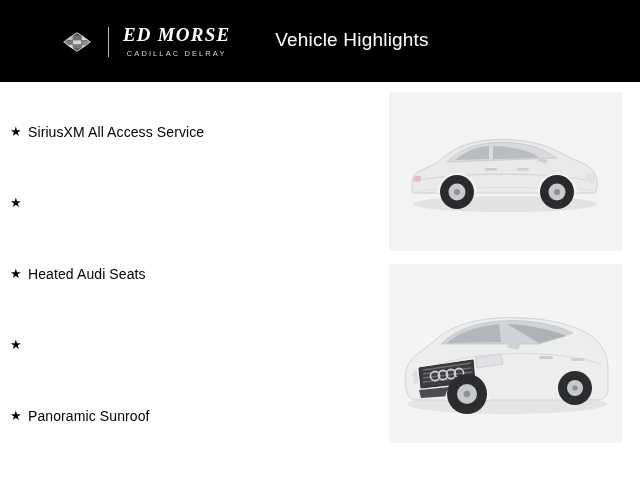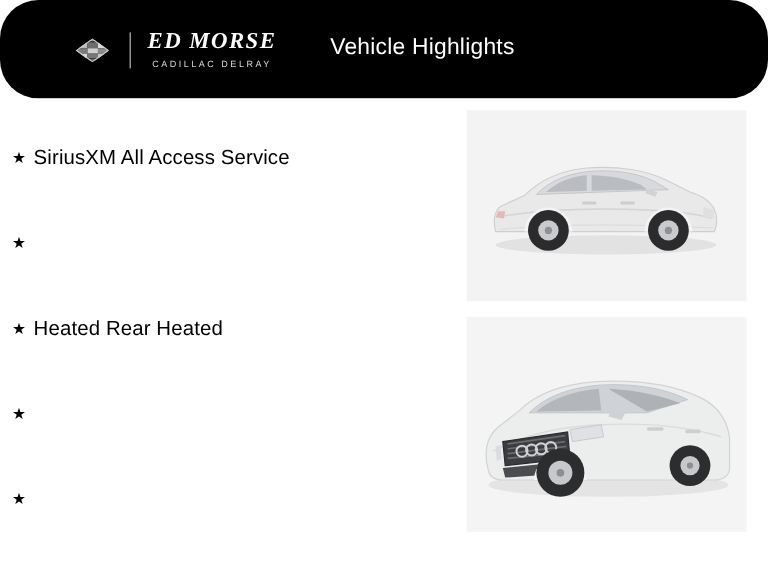--- a/index.html
+++ b/index.html
@@ -14,21 +14,20 @@
     font-family: "Liberation Sans", sans-serif;
   }
 
   
   .header {
     position: relative;
     width: 640px;
     height: 82px;
     background: #000000;
     box-sizing: border-box;
-    border-radius: 32px;
   }
   .brand-block {
     position: absolute;
     left: 62px;
     top: 20px;
     display: flex;
     align-items: center;
     height: 44px;
   }
   .crest {
@@ -103,21 +102,21 @@
   .bullet {
     color: #000000;
     font-size: 13px;
     line-height: 13px;
     width: 18px;
     flex: 0 0 18px;
     text-align: left;
   }
   .feature-label {
     color: #000000;
-    font-size: 17px;
+    font-size: 14px;
     letter-spacing: 0.1px;
   }
 
   
   .photo {
     position: absolute;
     background: #f2f2f2;
     overflow: hidden;
   }
   .photo-1 {
@@ -179,29 +178,30 @@
       <span class="bullet">★</span>
       <span class="feature-label">SiriusXM All Access Service</span>
     </div>
 
     <div class="feature-row">
       <span class="bullet">★</span>
     </div>
 
     <div class="feature-row">
       <span class="bullet">★</span>
-      <span class="feature-label">Heated Rear Heated</span>
-    </div>
-
-    <div class="feature-row">
-      <span class="bullet">★</span>
-    </div>
-
-    <div class="feature-row">
-      <span class="bullet">★</span>
+      <span class="feature-label">Heated Audi Seats</span>
+    </div>
+
+    <div class="feature-row">
+      <span class="bullet">★</span>
+    </div>
+
+    <div class="feature-row">
+      <span class="bullet">★</span>
+      <span class="feature-label">Panoramic Sunroof</span>
     </div>
 
   </div>
 
   <div class="photo photo-1">
     <svg viewBox="0 0 233 159" preserveAspectRatio="xMidYMid meet" aria-hidden="true">
       <rect x="0" y="0" width="233" height="159" fill="#f3f3f3"></rect>
       <ellipse cx="116" cy="112" rx="92" ry="8" fill="#e2e2e2"></ellipse>
 
       <path d="M24,101 C22,92 23,84 28,80 L48,71 C62,57 78,50 100,48 C126,46 150,50 166,58 L186,68 C196,71 203,76 206,82 C209,88 209,96 206,101 Z" fill="#e9e9ea" stroke="#cfcfd1" stroke-width="1"></path>

